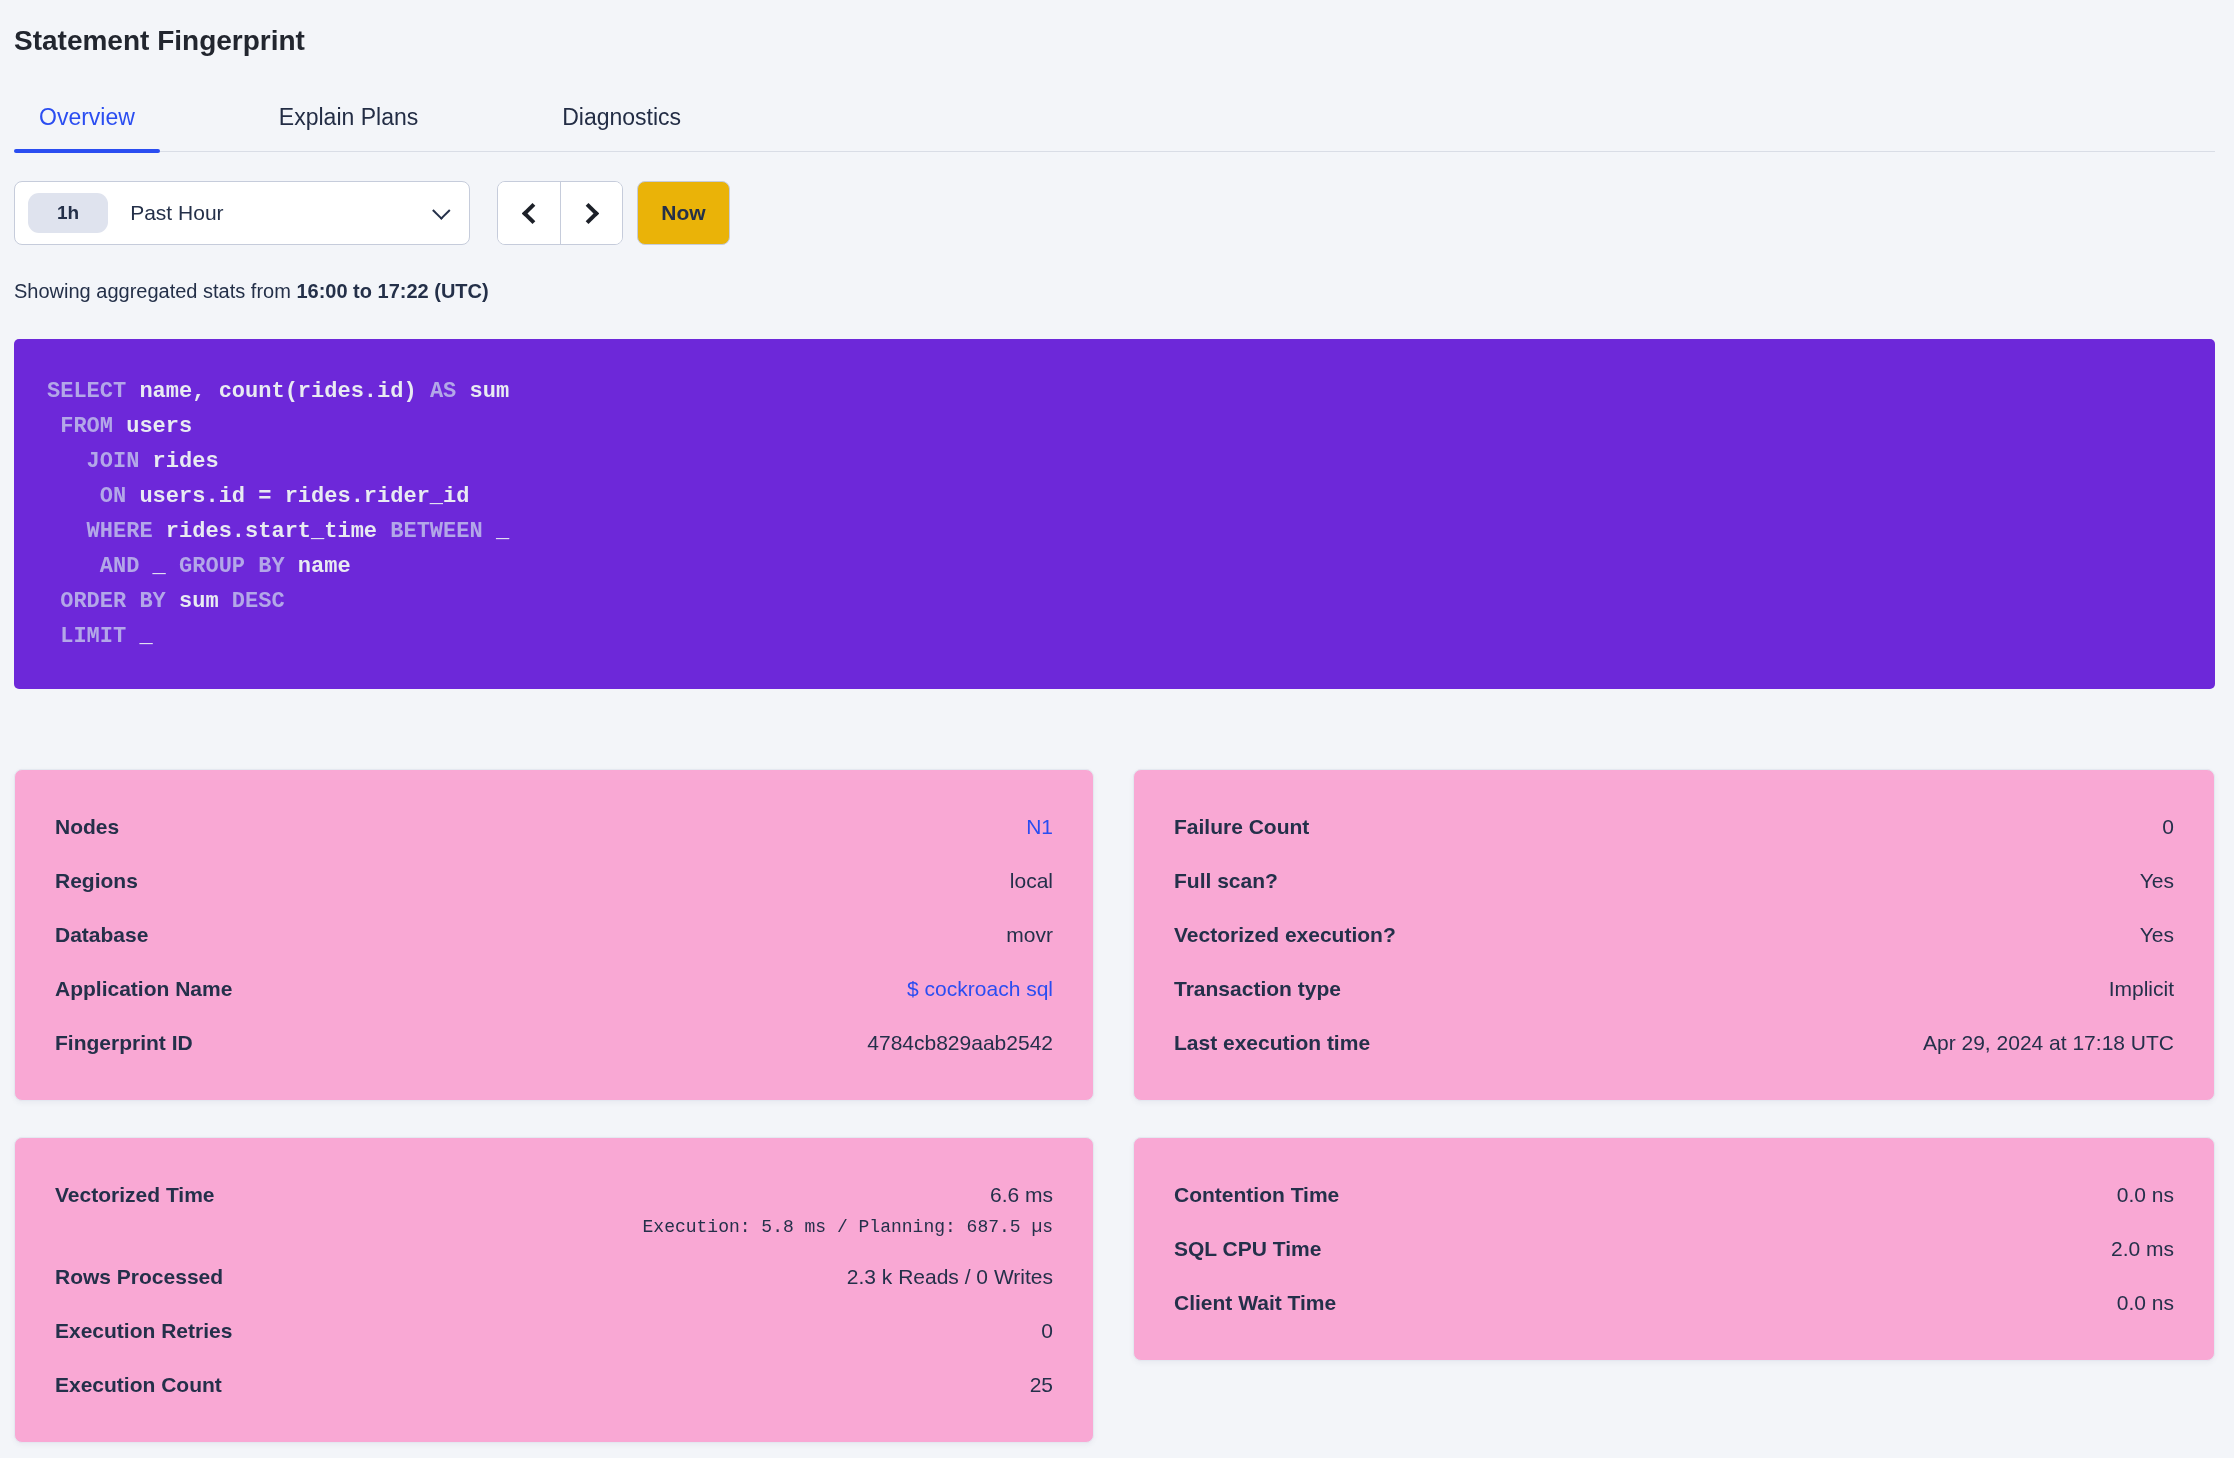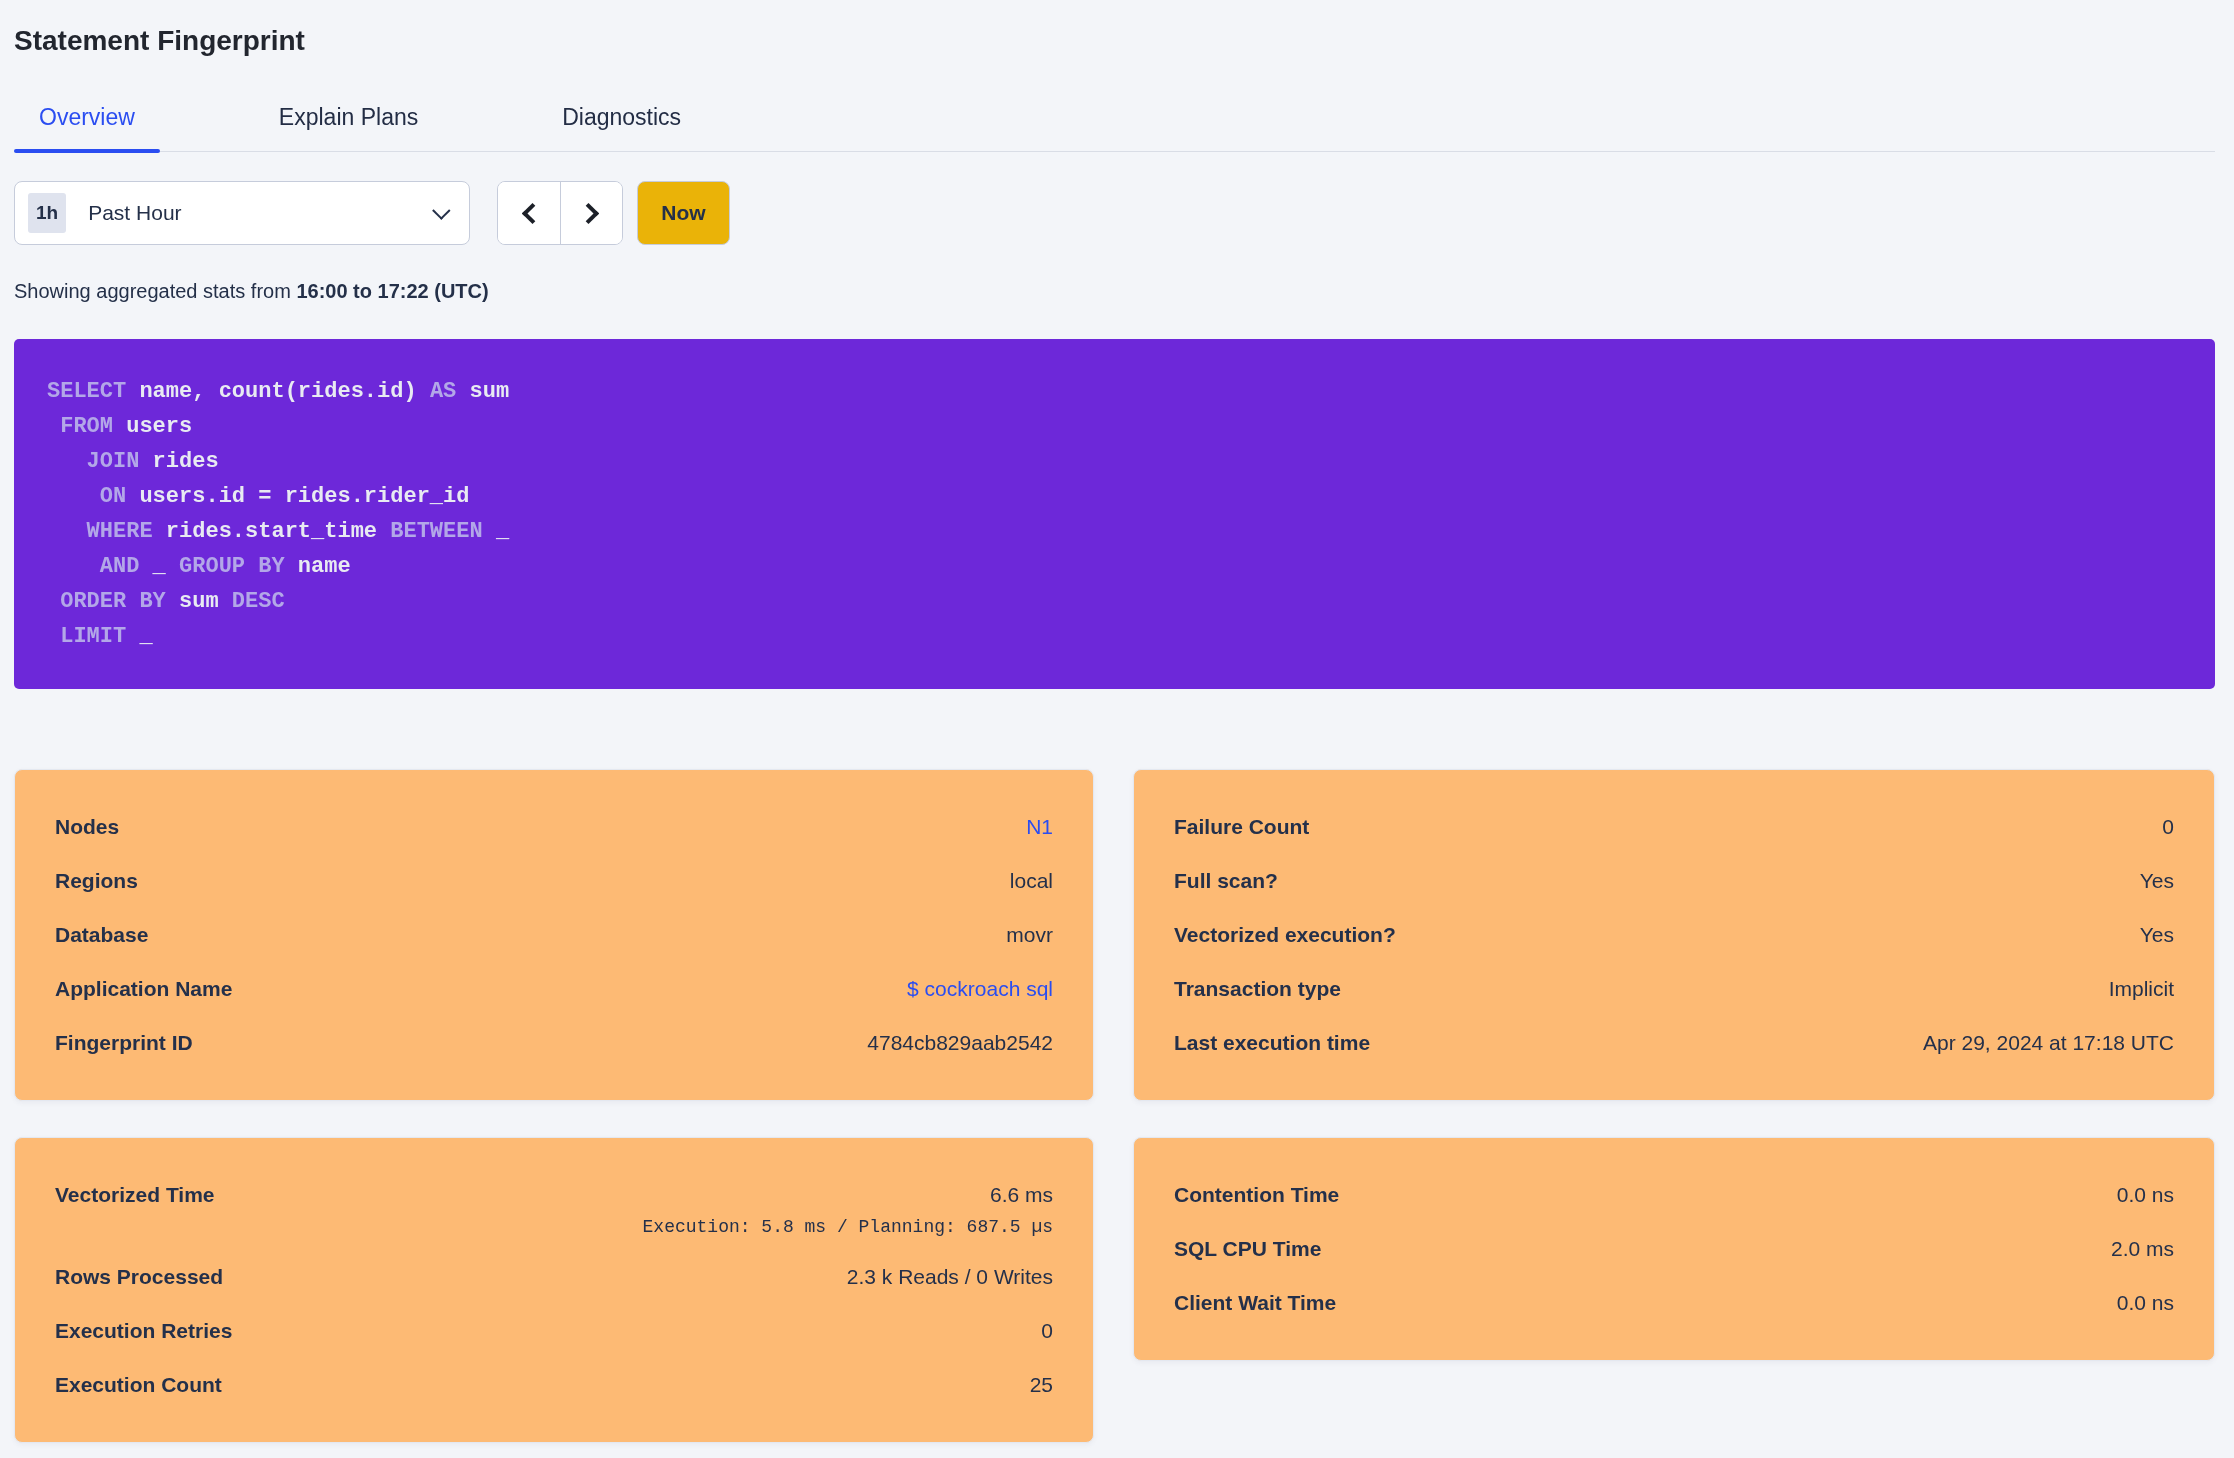--- a/index.html
+++ b/index.html
@@ -36,21 +36,21 @@
   .controls { display: flex; margin-top: 29px; height: 64px; align-items: stretch; }
   .range-select {
     width: 456px; background: #fff;
     border: 1px solid #c6ccdb; border-radius: 8px;
     display: flex; align-items: center;
     padding: 0 24px 0 13px; cursor: pointer;
   }
   .range-badge {
     background: #dfe3ee; color: #243049;
     font-weight: 700; font-size: 19px;
-    padding: 9px 8px; border-radius: 3px; margin-right: 22px;
+    padding: 9px 29px; border-radius: 11px; margin-right: 22px;
   }
   .range-label { font-size: 21px; color: #243049; }
   .chev-down {
     margin-left: auto; width: 13px; height: 13px;
     border-right: 2px solid #243049; border-bottom: 2px solid #243049;
     transform: rotate(45deg) translateY(-4px);
   }
   .nav-group {
     display: flex; margin-left: 27px;
     background: #fff; border: 1px solid #c6ccdb; border-radius: 8px;
@@ -92,21 +92,21 @@
 
   
   .cards-grid {
     display: grid;
     grid-template-columns: 1080px 1082px;
     column-gap: 39px; row-gap: 36px;
     margin-top: 80px;
     align-items: start;
   }
   .card {
-    background: #fdba74;
+    background: #f9a8d4;
     border: 1px solid #e4e8f0; border-radius: 8px;
     padding: 30px 40px;
     box-shadow: 0 2px 5px rgba(60,70,100,0.06);
   }
   .info-row {
     height: 54px;
     display: flex; align-items: center; justify-content: space-between;
     font-size: 21px;
   }
   .info-row.tall { height: auto; padding: 8px 0 12px 0; align-items: flex-start; }

